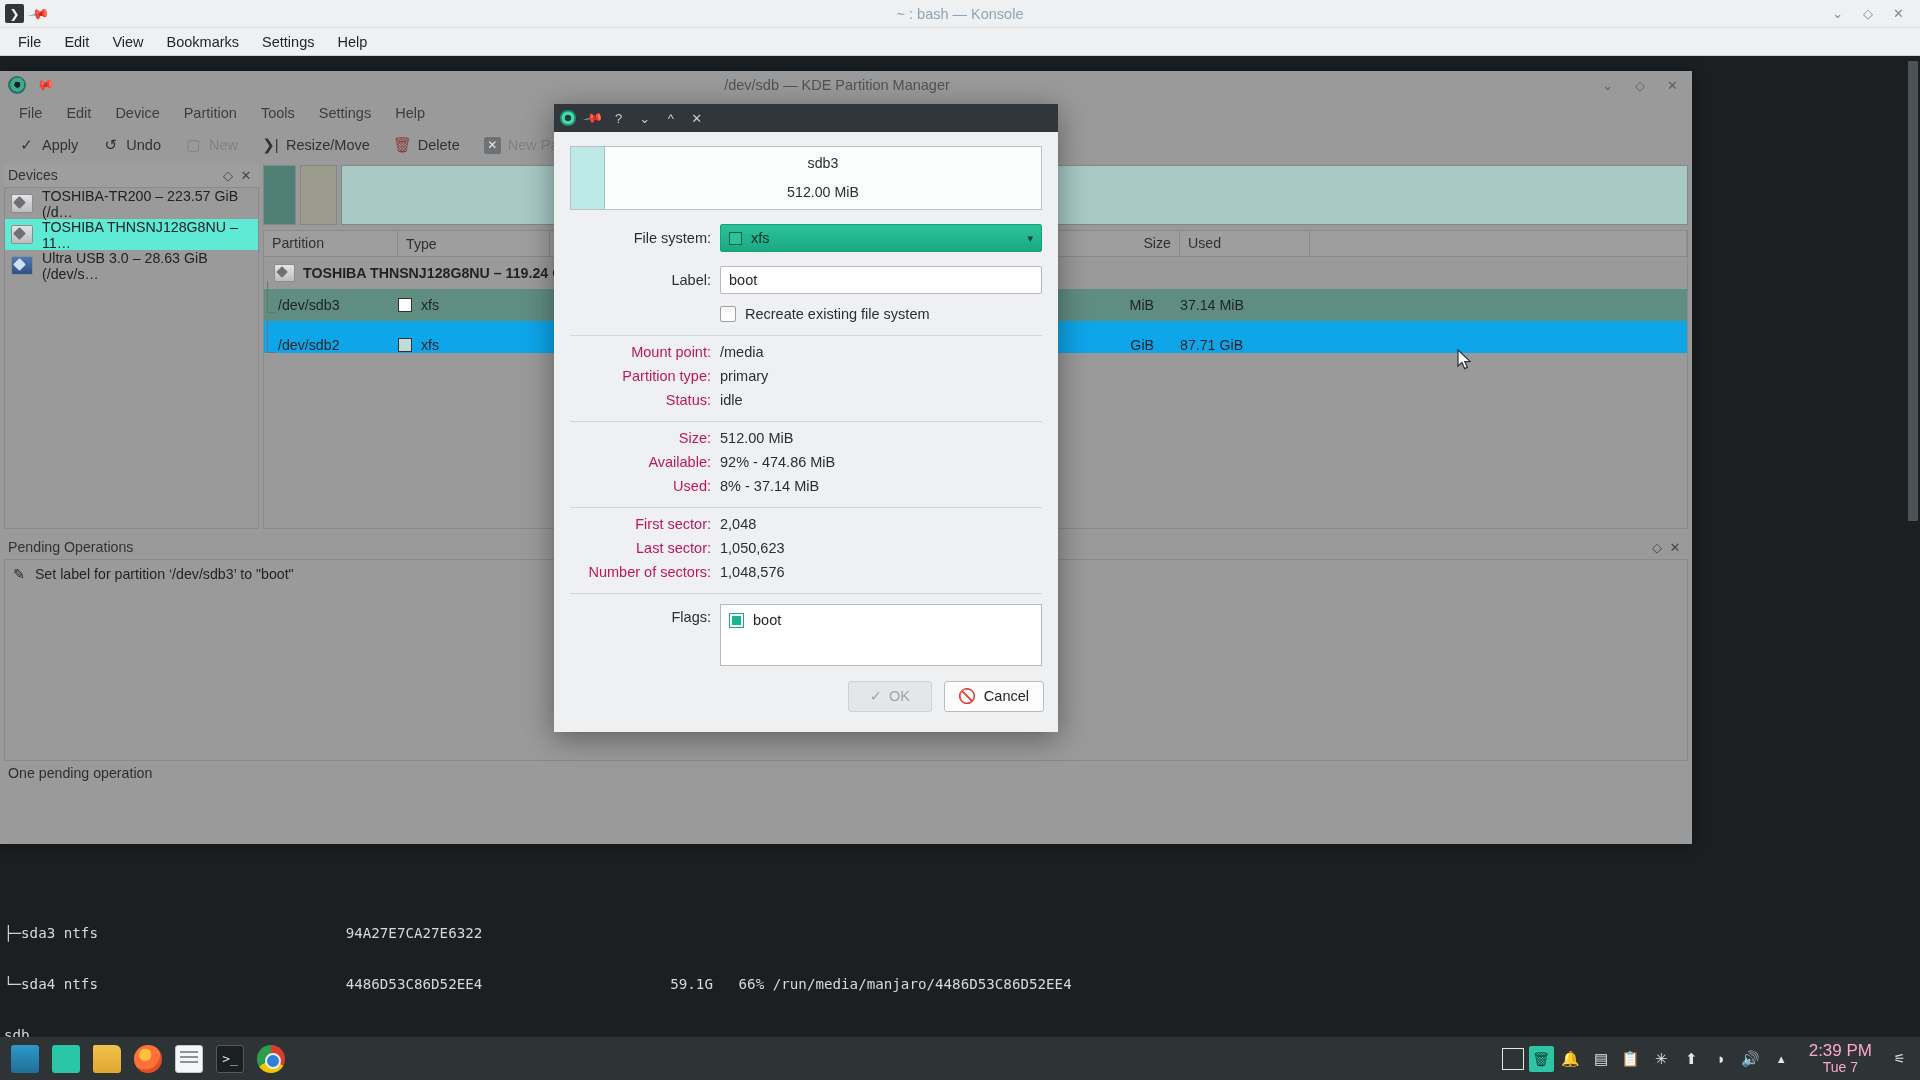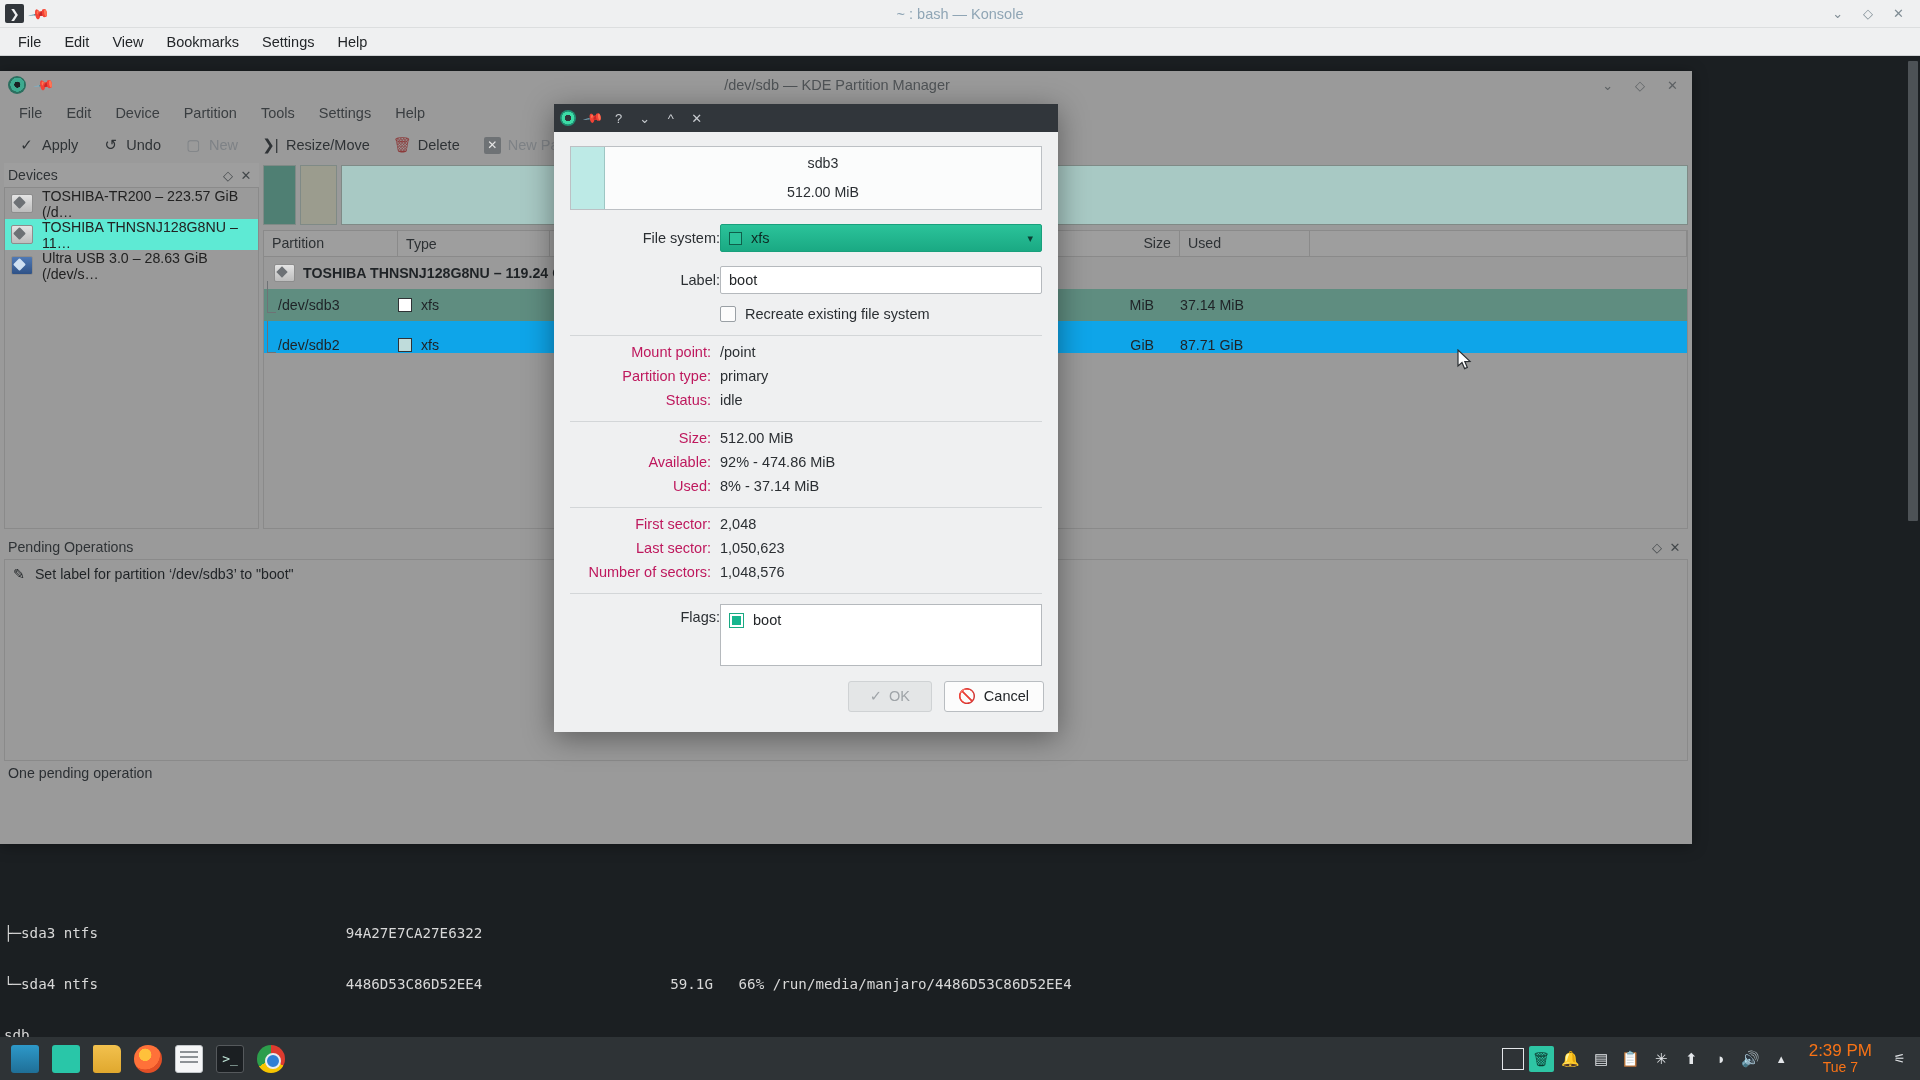--- a/index.html
+++ b/index.html
@@ -206,21 +206,21 @@
     display: flex; align-items: stretch; position: relative;
   }
   .pp-fill { width: 34px; background: #bdeae6; border-right: 1px solid #9dc6c3; }
   .pp-text {
     flex: 1; display: flex; flex-direction: column; align-items: center;
     justify-content: center; font-size: 14.2px; color: #2b2f33; line-height: 17px; gap: 12px;
   }
 
   .frow { display: flex; align-items: center; margin-top: 14px; }
   .frow .flabel {
-    width: 150px; text-align: right; 
+    width: 150px; text-align: right; padding-right: 9px;
     font-size: 14.5px; color: #2b2f33; flex: none;
   }
 
   .combo {
     flex: 1; height: 28px; background: linear-gradient(#2bc39a, #1aa983);
     border: 1px solid #18a07c; border-radius: 2px;
     display: flex; align-items: center; padding: 0 8px; gap: 9px;
     color: #0d2b24; font-size: 14.5px; position: relative;
   }
   .combo .sw { width: 13px; height: 13px; border: 1px solid #0f5f4b; background: #2bc39a; }
@@ -288,21 +288,21 @@
   .lic.firefox { background: radial-gradient(circle at 40% 35%, #ffc13b 0 24%, #ff7139 26% 58%, #e34f26 60% 100%); border-radius: 50%; }
   .lic.editor { background: #f5f6f7; border: 1px solid #c3c7ca; }
   .lic.editor:after { content:""; position:absolute; left:4px; top:5px; right:4px; height:2px; background:#8d9296; box-shadow: 0 5px 0 #8d9296, 0 10px 0 #8d9296; }
   .lic.konsole { background: #1b1f22; border: 1px solid #55595c; color: #bfe3d6; font-family:"DejaVu Sans Mono",monospace; font-size: 13px; display:flex; align-items:center; justify-content:center; }
   .lic.chrome { background: conic-gradient(#de3b2f 0 33%, #f5c400 0 66%, #2c9e4b 0 100%); border-radius: 50%; }
   .lic.chrome:after { content:""; position:absolute; left:8px; top:8px; width:12px; height:12px; border-radius:50%; background:#2f7fd4; border:2px solid #e9edf0; }
 
   .tb-tray { margin-left: auto; display: flex; align-items: center; gap: 5px; padding-right: 8px; }
   .tray-ico { width: 25px; height: 26px; display: flex; align-items: center; justify-content: center; color: #e4e7ea; }
   .tray-ico.trash { background: #2ec5a4; border-radius: 2px; }
-  .tb-clock { text-align: center; color: #f97316; line-height: 17px; padding: 0 10px; }
+  .tb-clock { text-align: center; color: #f9a8d4; line-height: 17px; padding: 0 10px; }
   .tb-clock .t1 { font-size: 17px; }
   .tb-clock .t2 { font-size: 14px; }
 </style>
 </head>
 <body>
 
 <div id="konsole-window">
 
   <div class="k-titlebar">
     <div class="tb-left">
@@ -526,21 +526,21 @@
 
     <div class="checkrow">
       <span class="cbox"></span>
       <span class="chk-label">Recreate existing file system</span>
     </div>
 
     <div class="hr"></div>
 
     <div class="inforow">
       <div class="ilabel">Mount point:</div>
-      <div class="ivalue">/point</div>
+      <div class="ivalue">/media</div>
     </div>
     <div class="inforow">
       <div class="ilabel">Partition type:</div>
       <div class="ivalue">primary</div>
     </div>
     <div class="inforow">
       <div class="ilabel">Status:</div>
       <div class="ivalue">idle</div>
     </div>
 

